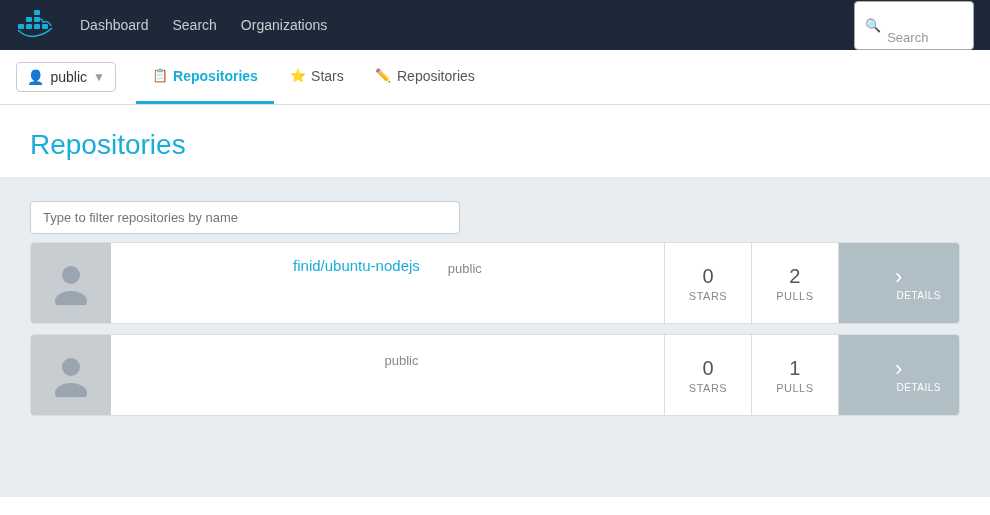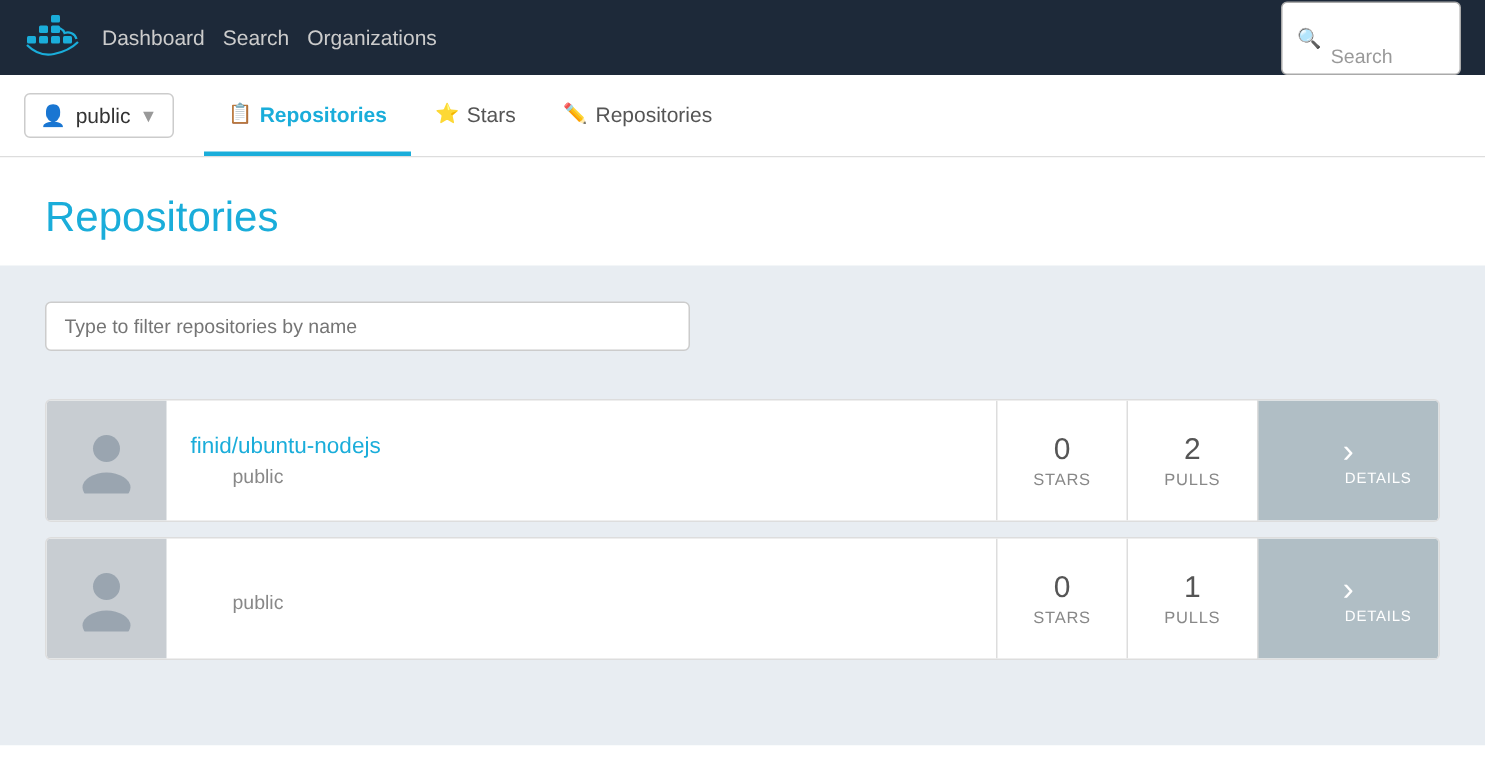--- a/index.html
+++ b/index.html
@@ -5,21 +5,21 @@
     * { margin: 0; padding: 0; box-sizing: border-box; }
     body { font-family: Arial, Helvetica, sans-serif; font-size: 14px; color: #333; background: #fff; width: 990px; }
 
     
     .navbar {
       background: #1d2939;
       height: 50px;
       display: flex;
       align-items: center;
       padding: 0 16px;
-      gap: 12px;
+      gap: 24px;
     }
     .navbar-logo {
       display: flex;
       align-items: center;
       gap: 8px;
     }
     .whale-icon {
       width: 40px;
       height: 34px;
     }
@@ -107,21 +107,21 @@
 
     
     .filter-input {
       width: 430px;
       padding: 8px 12px;
       border: 1px solid #ccc;
       border-radius: 4px;
       font-size: 13px;
       color: #999;
       background: #fff;
-      margin-bottom: 32px;
+      margin-bottom: 8px;
       outline: none;
     }
 
     
     .repo-row {
       display: flex;
       align-items: stretch;
       background: #fff;
       border: 1px solid #ddd;
       border-radius: 4px;
@@ -138,22 +138,23 @@
       flex-shrink: 0;
     }
     .avatar-person {
       width: 44px;
       height: 44px;
     }
     .repo-info {
       flex: 1;
       padding: 14px 16px;
       display: flex;
-      flex-direction: column;
+      flex-direction: row;
       justify-content: center;
+      text-align: center;
     }
     .repo-name {
       color: #1aadda;
       font-size: 15px;
       text-decoration: none;
       cursor: pointer;
     }
     .repo-visibility {
       color: #888;
       font-size: 13px;

